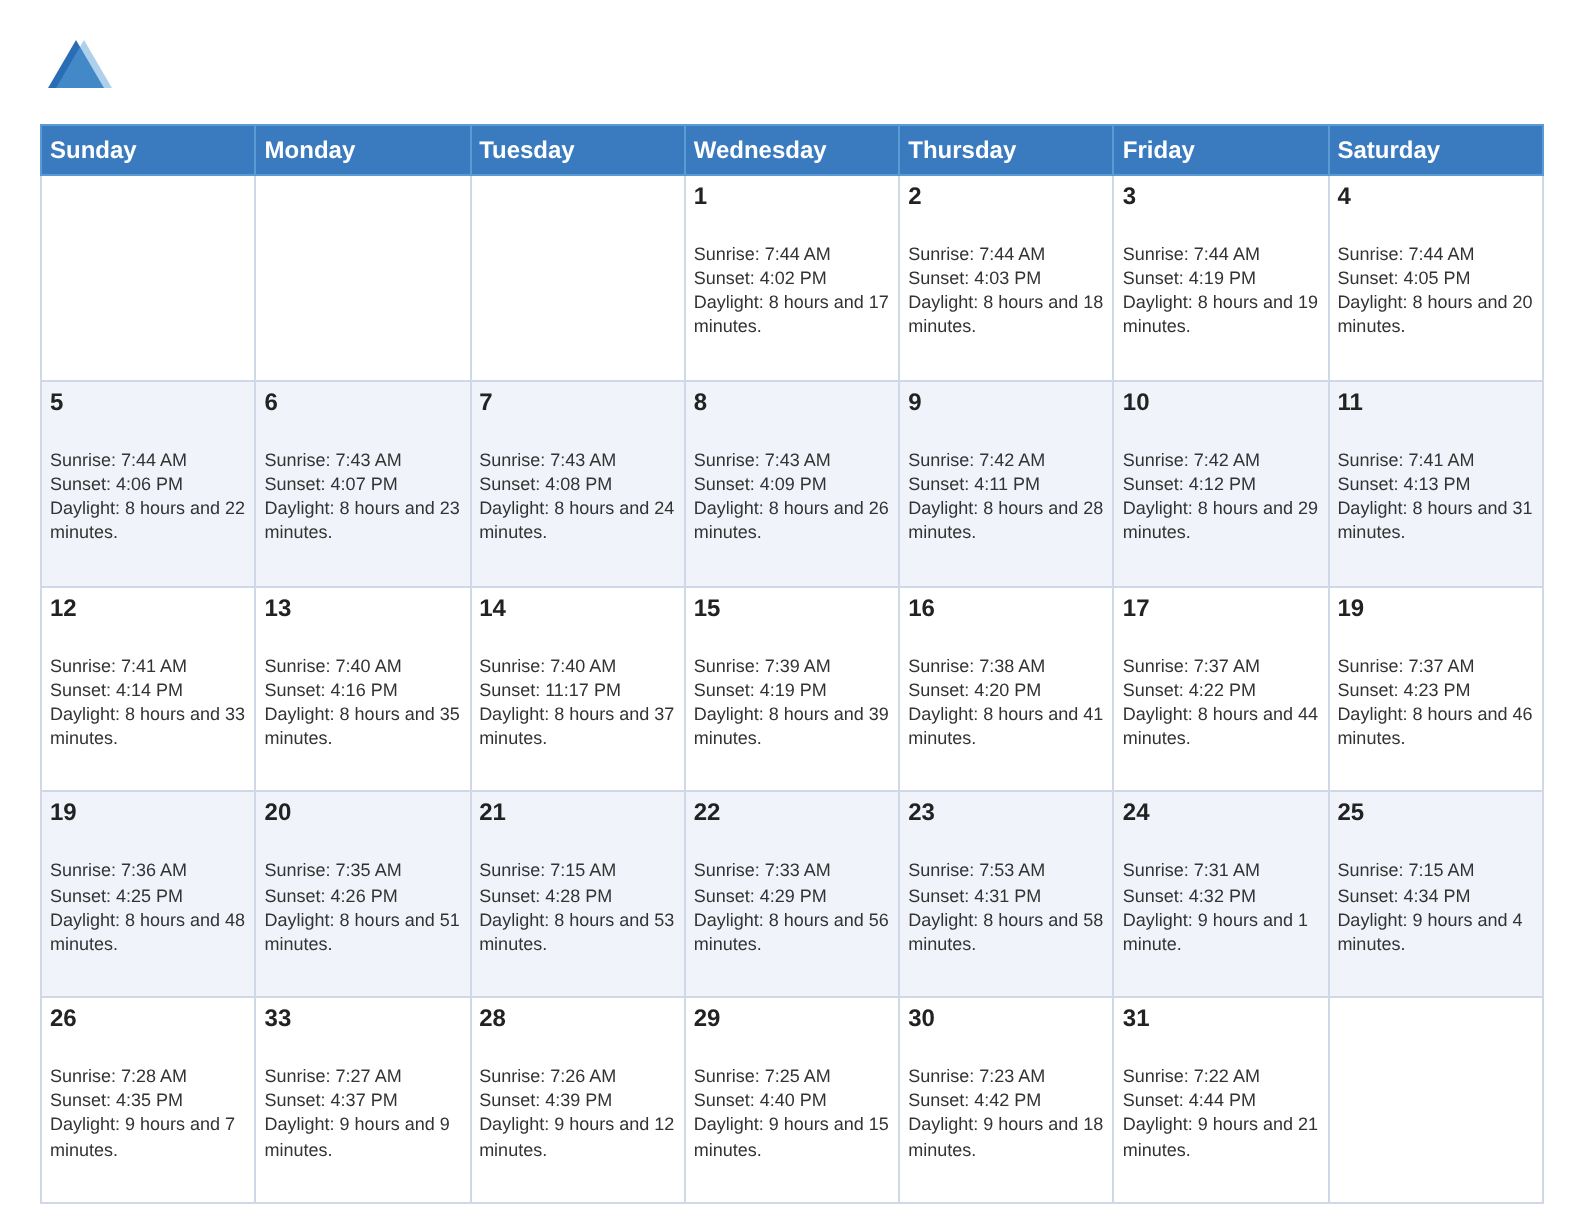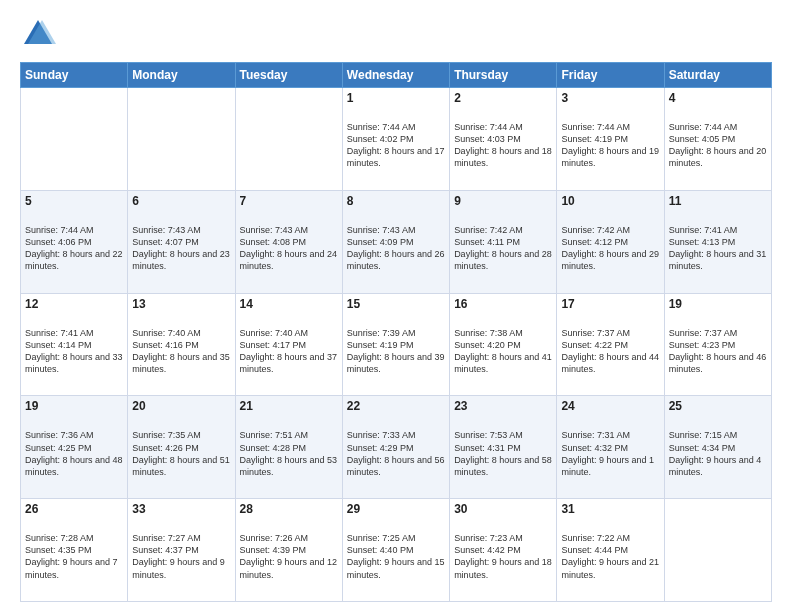--- a/index.html
+++ b/index.html
@@ -239,21 +239,21 @@
           <td>
             <span class="day-number">13</span>
             <div class="day-info">Sunrise: 7:40 AM
 Sunset: 4:16 PM
 Daylight: 8 hours
 and 35 minutes.</div>
           </td>
           <td>
             <span class="day-number">14</span>
             <div class="day-info">Sunrise: 7:40 AM
-Sunset: 4:17 PM
+Sunset: 11:17 PM
 Daylight: 8 hours
 and 37 minutes.</div>
           </td>
           <td>
             <span class="day-number">15</span>
             <div class="day-info">Sunrise: 7:39 AM
 Sunset: 4:19 PM
 Daylight: 8 hours
 and 39 minutes.</div>
           </td>
@@ -289,21 +289,21 @@
           </td>
           <td>
             <span class="day-number">20</span>
             <div class="day-info">Sunrise: 7:35 AM
 Sunset: 4:26 PM
 Daylight: 8 hours
 and 51 minutes.</div>
           </td>
           <td>
             <span class="day-number">21</span>
-            <div class="day-info">Sunrise: 7:51 AM
+            <div class="day-info">Sunrise: 7:15 AM
 Sunset: 4:28 PM
 Daylight: 8 hours
 and 53 minutes.</div>
           </td>
           <td>
             <span class="day-number">22</span>
             <div class="day-info">Sunrise: 7:33 AM
 Sunset: 4:29 PM
 Daylight: 8 hours
 and 56 minutes.</div>

